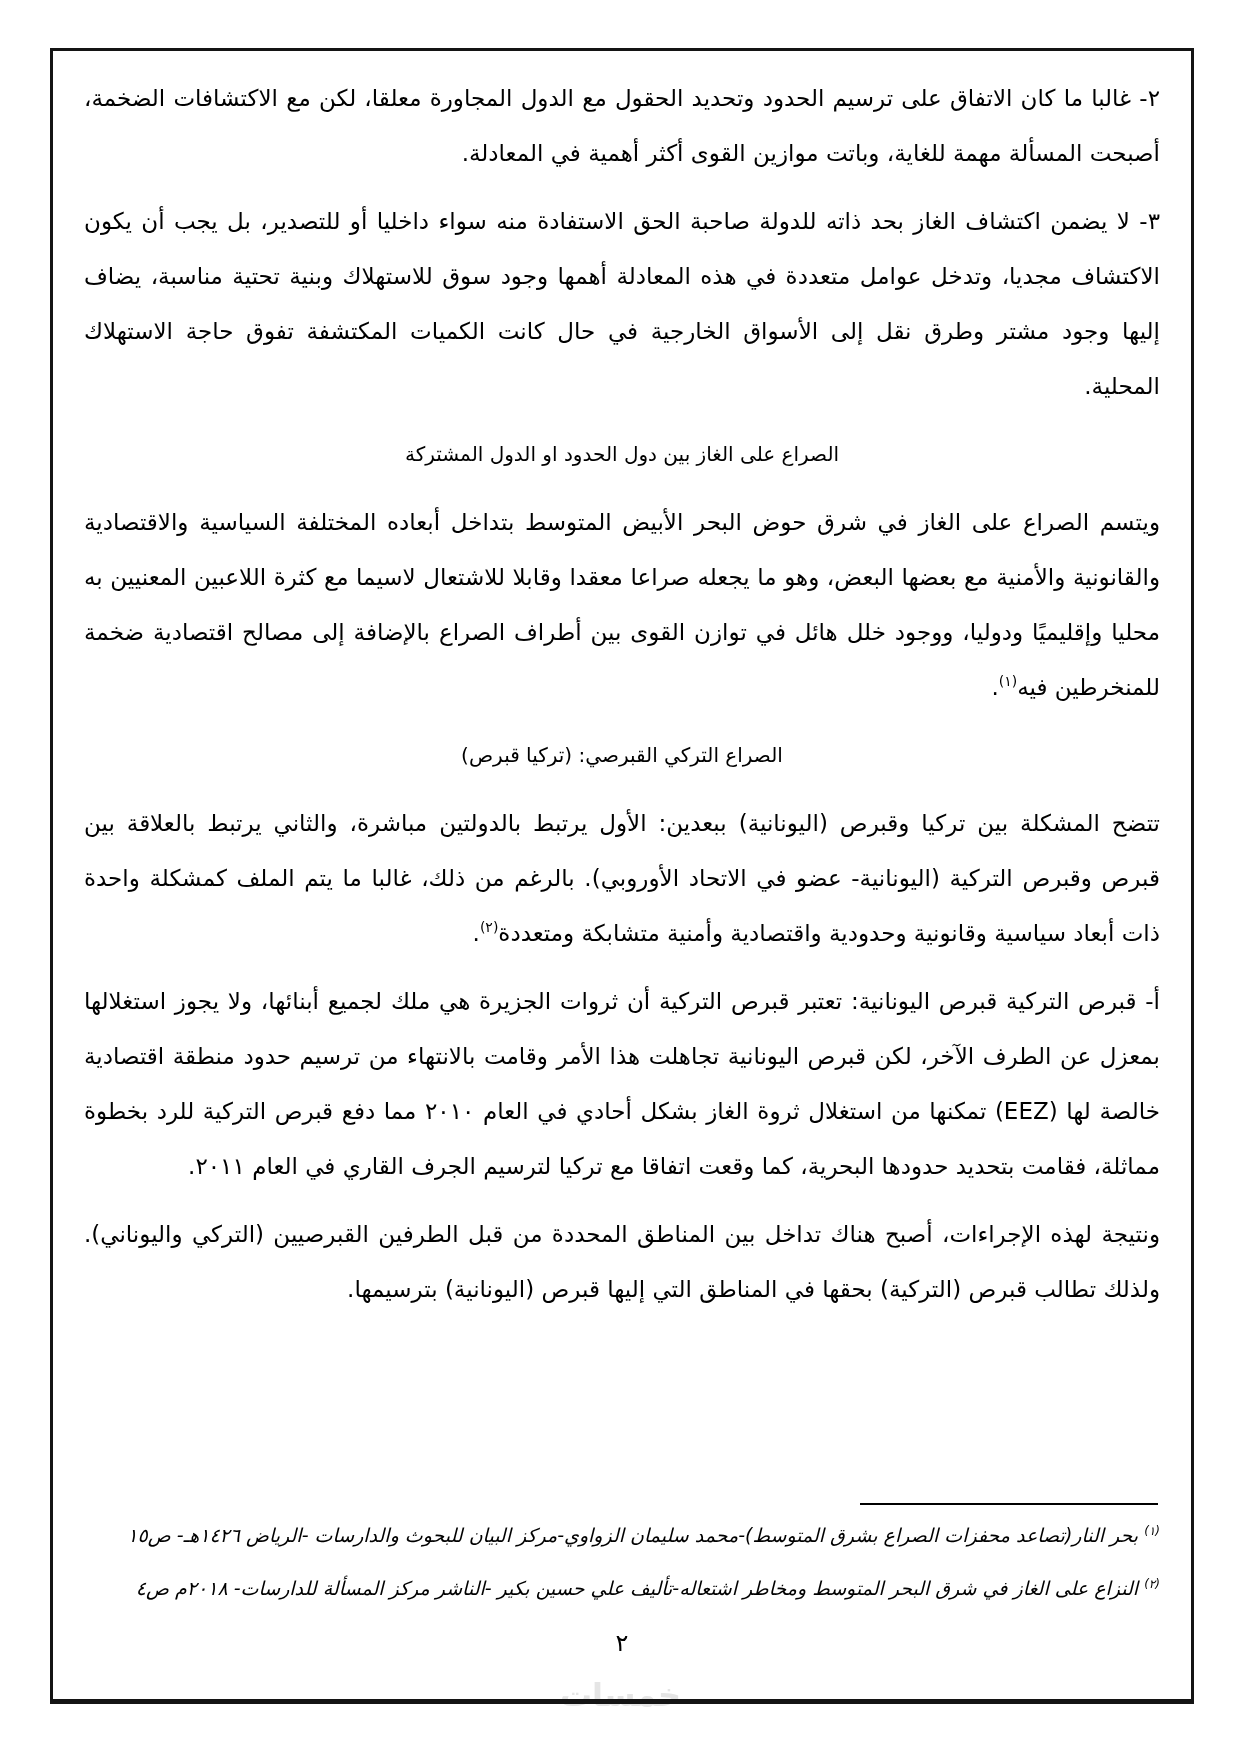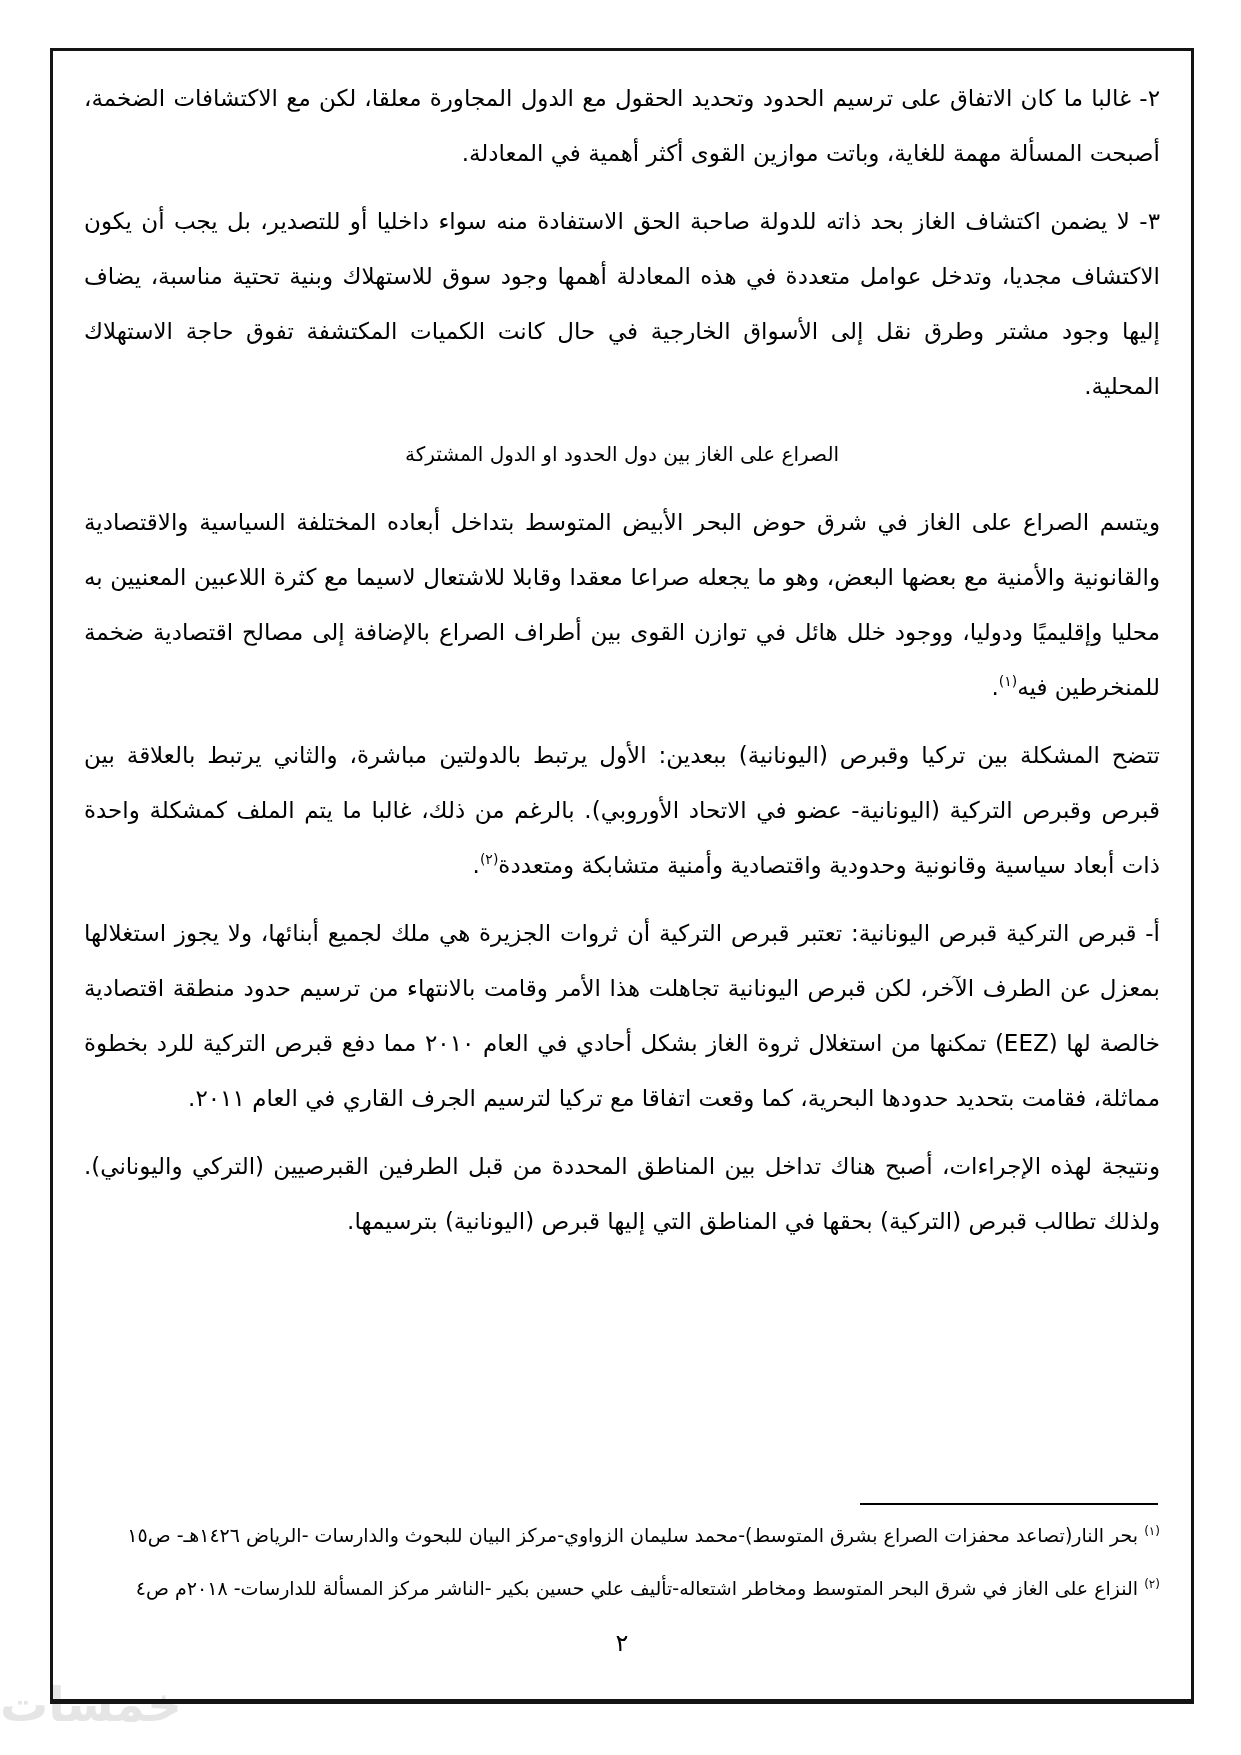--- a/index.html
+++ b/index.html
@@ -52,20 +52,21 @@
     font-size: 14px;
     line-height: 0;
     vertical-align: super;
   }
   .footnote-area {
     position: absolute;
     top: 1452px;
     right: 31px;
     left: 31px;
     direction: rtl;
+    font-style: italic;
   }
   .fn-separator {
     width: 298px;
     height: 0;
     border-top: 2px solid #000;
     margin-left: auto;
     margin-right: 2px;
     margin-bottom: 4px;
   }
   .footnote {
@@ -87,24 +88,24 @@
     right: 0;
     text-align: center;
     font-size: 24px;
     direction: rtl;
   }
   .watermark {
     position: absolute;
     top: 1676px;
     left: 0;
     right: 0;
-    text-align: left;
+    text-align: center;
     z-index: 0;
     color: #e5e5e5;
-    font-size: 48px;
+    font-size: 32px;
     font-weight: bold;
     letter-spacing: 1px;
     direction: rtl;
   }
 </style>
 </head>
 <body>
 
 <div class="watermark">خمسات</div>
 
@@ -113,20 +114,21 @@
   <div class="content">
 
     <p class="para">٢- غالبا ما كان الاتفاق على ترسيم الحدود وتحديد الحقول مع الدول المجاورة معلقا، لكن مع الاكتشافات الضخمة، أصبحت المسألة مهمة للغاية، وباتت موازين القوى أكثر أهمية في المعادلة.</p>
 
     <p class="para">٣- لا يضمن اكتشاف الغاز بحد ذاته للدولة صاحبة الحق الاستفادة منه سواء داخليا أو للتصدير، بل يجب أن يكون الاكتشاف مجديا، وتدخل عوامل متعددة في هذه المعادلة أهمها وجود سوق للاستهلاك وبنية تحتية مناسبة، يضاف إليها وجود مشتر وطرق نقل إلى الأسواق الخارجية في حال كانت الكميات المكتشفة تفوق حاجة الاستهلاك المحلية.</p>
 
     <h2 class="heading">الصراع على الغاز بين دول الحدود او الدول المشتركة</h2>
 
     <p class="para"><span>ويتسم الصراع على الغاز في شرق حوض البحر الأبيض المتوسط بتداخل أبعاده المختلفة السياسية والاقتصادية والقانونية والأمنية مع بعضها البعض، وهو ما يجعله صراعا معقدا وقابلا للاشتعال لاسيما مع كثرة اللاعبين المعنيين به محليا وإقليميًا ودوليا، ووجود خلل هائل في توازن القوى بين أطراف الصراع بالإضافة إلى مصالح اقتصادية ضخمة للمنخرطين فيه</span><sup class="fnref">(١)</sup><span>.</span></p>
 
+    <h2 class="heading">الصراع التركي القبرصي: (تركيا قبرص)</h2>
 
     <p class="para"><span>تتضح المشكلة بين تركيا وقبرص (اليونانية) ببعدين: الأول يرتبط بالدولتين مباشرة، والثاني يرتبط بالعلاقة بين قبرص وقبرص التركية  (اليونانية- عضو في الاتحاد الأوروبي). بالرغم من ذلك، غالبا ما يتم الملف كمشكلة واحدة ذات أبعاد سياسية وقانونية وحدودية واقتصادية وأمنية متشابكة ومتعددة</span><sup class="fnref">(٢)</sup><span>.</span></p>
 
     <p class="para">أ- قبرص التركية قبرص اليونانية: تعتبر قبرص التركية أن ثروات الجزيرة هي ملك لجميع أبنائها، ولا يجوز استغلالها بمعزل عن الطرف الآخر، لكن قبرص اليونانية تجاهلت هذا الأمر وقامت بالانتهاء من ترسيم حدود منطقة اقتصادية خالصة لها (EEZ) تمكنها من استغلال ثروة الغاز بشكل أحادي في العام ٢٠١٠  مما دفع قبرص التركية للرد بخطوة مماثلة، فقامت بتحديد حدودها البحرية، كما وقعت اتفاقا مع تركيا لترسيم الجرف القاري في العام ٢٠١١.</p>
 
     <p class="para">ونتيجة لهذه الإجراءات، أصبح هناك تداخل بين المناطق المحددة من قبل الطرفين القبرصيين (التركي واليوناني). ولذلك تطالب قبرص (التركية) بحقها في المناطق التي إليها قبرص (اليونانية) بترسيمها.</p>
 
 
   </div>
 

